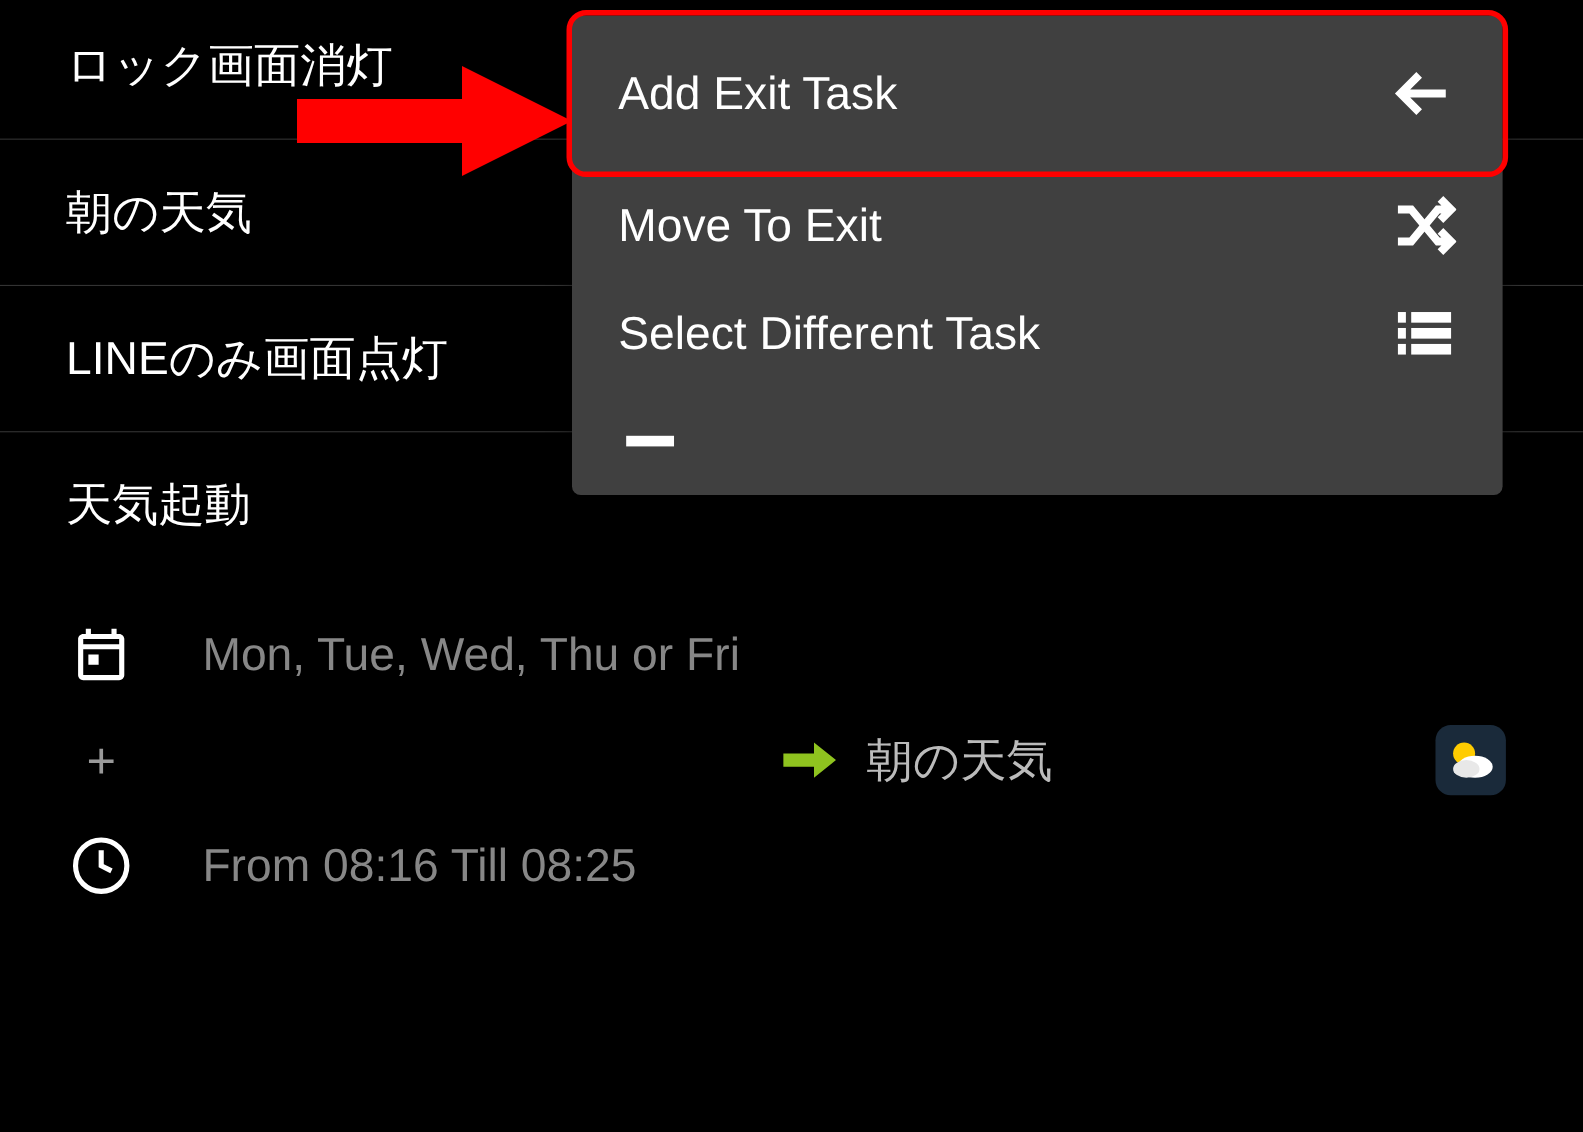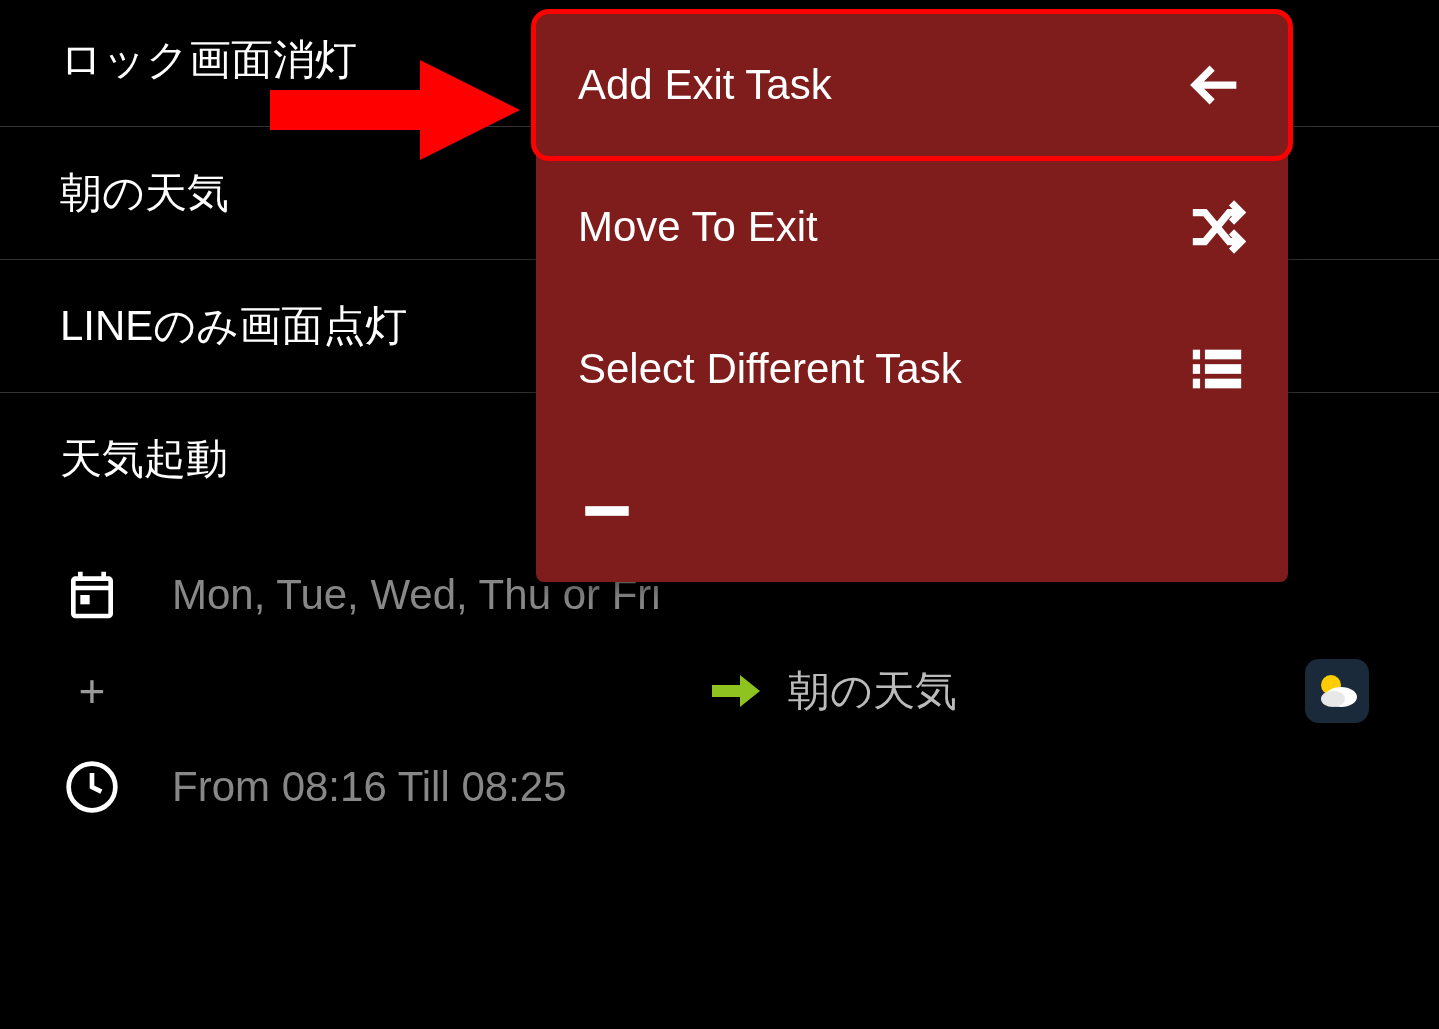--- a/index.html
+++ b/index.html
@@ -34,20 +34,21 @@
     }
     
     .details-section {
       padding: 20px 60px;
     }
     
     .detail-row {
       display: flex;
       align-items: center;
       padding: 18px 0;
+      gap: 12px;
     }
     
     .detail-icon {
       width: 64px;
       height: 64px;
       margin-right: 48px;
       display: flex;
       align-items: center;
       justify-content: center;
       flex-shrink: 0;
@@ -95,33 +96,33 @@
       border-radius: 14px;
       background: #1a2a3a;
       display: flex;
       align-items: center;
       justify-content: center;
     }
     
     .context-menu {
       position: absolute;
       top: 14px;
-      left: 536px;
-      width: 752px;
-      background: #7f1d1d;
+      left: 520px;
+      width: 846px;
+      background: #404040;
       border-radius: 8px;
       box-shadow: 0 4px 20px rgba(0,0,0,0.5);
       z-index: 100;
     }
     
     .menu-item {
       display: flex;
       align-items: center;
       justify-content: space-between;
-      padding: 42px 42px;
+      padding: 20px 42px;
       font-size: 42px;
       color: #ffffff;
       cursor: pointer;
     }
     
     .menu-item.highlighted {
       border: 5px solid #ff0000;
       border-radius: 18px;
       margin: -5px;
       padding: 42px 42px;

